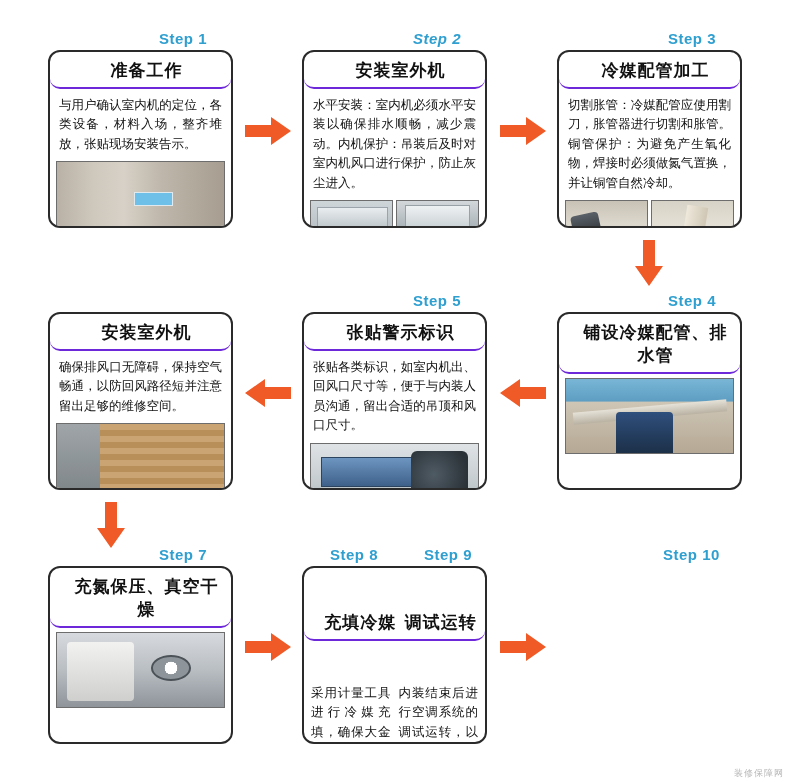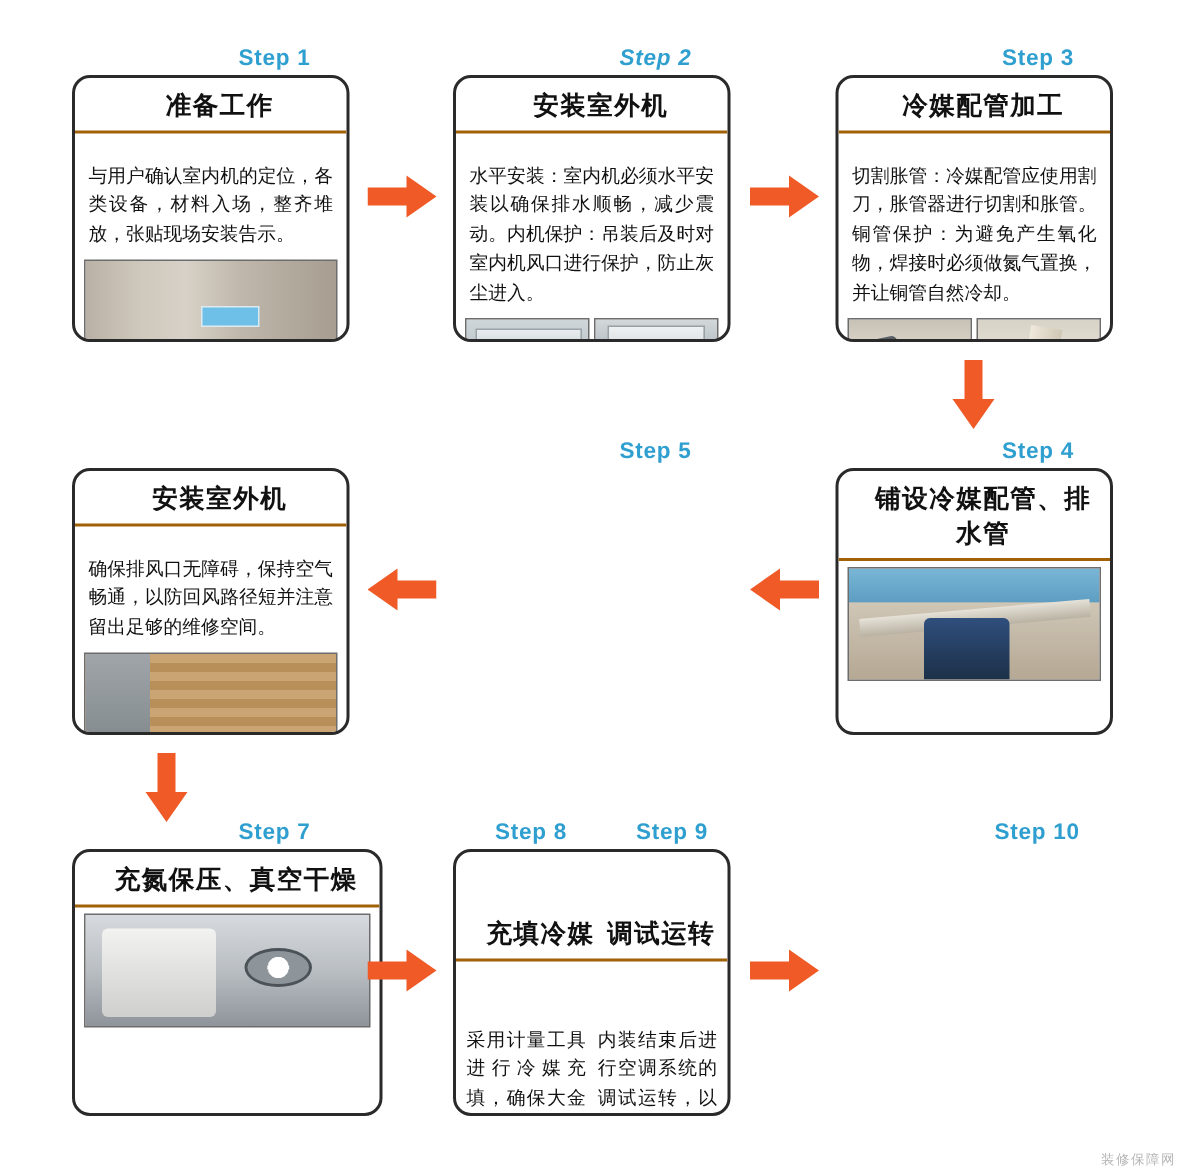--- a/index.html
+++ b/index.html
@@ -34,30 +34,31 @@
     border-radius: 12px;
     box-sizing: border-box;
     overflow: hidden;
   }
   .card-title {
     text-align: center;
     font-size: 17px;
     font-weight: bold;
     color: #111111;
     padding: 7px 4px 5px 16px;
-    border-bottom: 2px solid #a16207;
+    border-bottom: 2px solid #6d28d9;
     letter-spacing: 1px;
+    border-radius: 10px;
   }
   .card-title.dual {
     display: flex;
     justify-content: space-around;
     margin-top: 36px;
   }
   .card-body {
-    padding: 18px 9px 4px 9px;
+    padding: 6px 9px 4px 9px;
     font-size: 12.5px;
     line-height: 1.55;
     color: #111111;
     text-align: justify;
   }
   .card-body.two-col {
     display: flex;
     gap: 8px;
     padding: 6px 7px 4px 7px;
   }
@@ -324,20 +325,27 @@
   <div class="step-label" style="left:159px; top:292px;margin-top:20px;">Step 6</div>
   <div class="card" style="left:48px; top:312px; width:185px; height:178px;">
     <div class="card-title">安装室外机</div>
     <div class="card-body">确保排风口无障碍，保持空气畅通，以防回风路径短并注意留出足够的维修空间。</div>
     <div class="photo-row">
       <div class="photo ph-outdoor"></div>
     </div>
   </div>
 
   <div class="step-label" style="left:413px; top:292px;">Step 5</div>
+  <div class="card" style="left:302px; top:312px; width:185px; height:178px;">
+    <div class="card-title">张贴警示标识</div>
+    <div class="card-body">张贴各类标识，如室内机出、回风口尺寸等，便于与内装人员沟通，留出合适的吊顶和风口尺寸。</div>
+    <div class="photo-row">
+      <div class="photo ph-ceiling"></div>
+    </div>
+  </div>
 
   <div class="step-label" style="left:668px; top:292px;">Step 4</div>
   <div class="card" style="left:557px; top:312px; width:185px; height:178px;">
     <div class="card-title">铺设冷媒配管、排水管</div>
     <div class="photo-row">
       <div class="photo ph-pipe"></div>
     </div>
   </div>
 
   <div class="arrow" style="left:500px; top:378px;">
@@ -351,21 +359,21 @@
       </svg>
   </div>
 
   <div class="arrow" style="left:96px; top:502px;">
     <svg width="30" height="46" viewBox="0 0 30 46">
         <polygon points="9,0 21,0 21,26 29,26 15,46 1,26 9,26" fill="#ef5a27"></polygon>
       </svg>
   </div>
 
   <div class="step-label" style="left:159px; top:546px;">Step 7</div>
-  <div class="card" style="left:48px; top:566px; width:207px; height:178px;">
+  <div class="card" style="left:48px; top:566px; width:185px; height:178px;">
     <div class="card-title">充氮保压、真空干燥</div>
     <div class="photo-row">
       <div class="photo ph-gauge"></div>
     </div>
   </div>
 
   <div class="step-label" style="left:330px; top:546px;">Step 8</div>
   <div class="step-label" style="left:424px; top:546px;">Step 9</div>
   <div class="card" style="left:302px; top:566px; width:185px; height:178px;">
     <div class="card-title dual">

